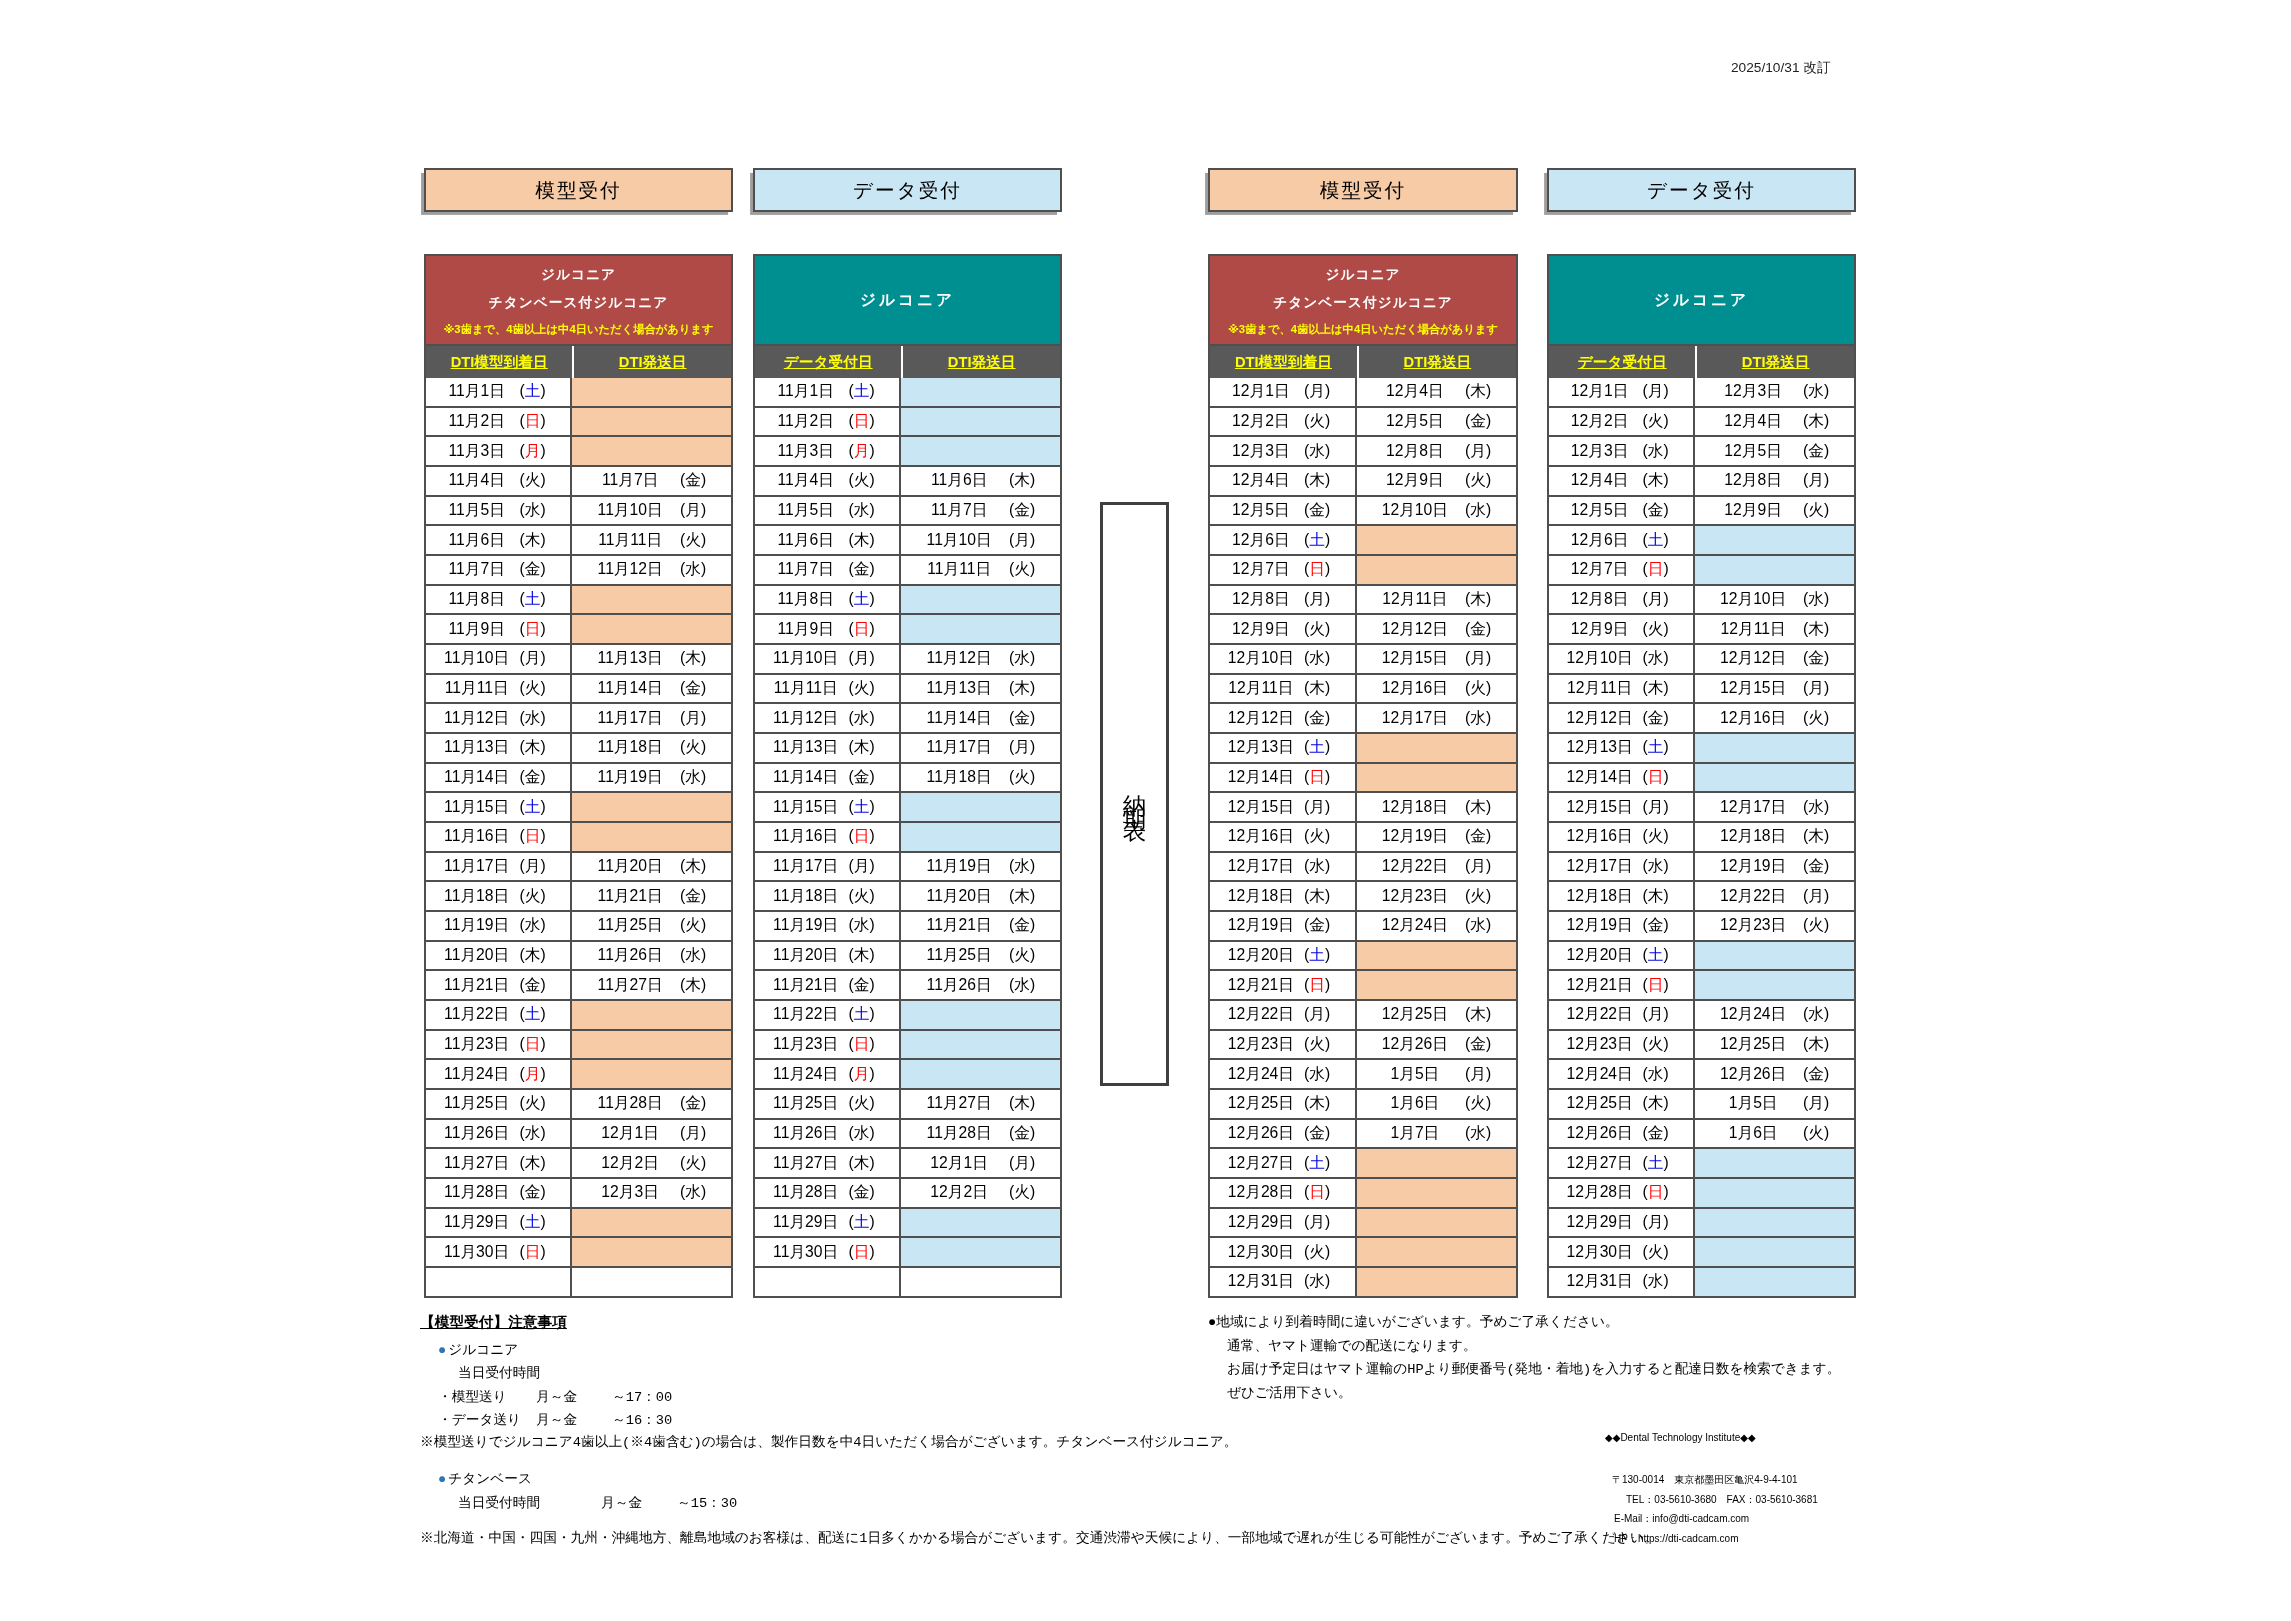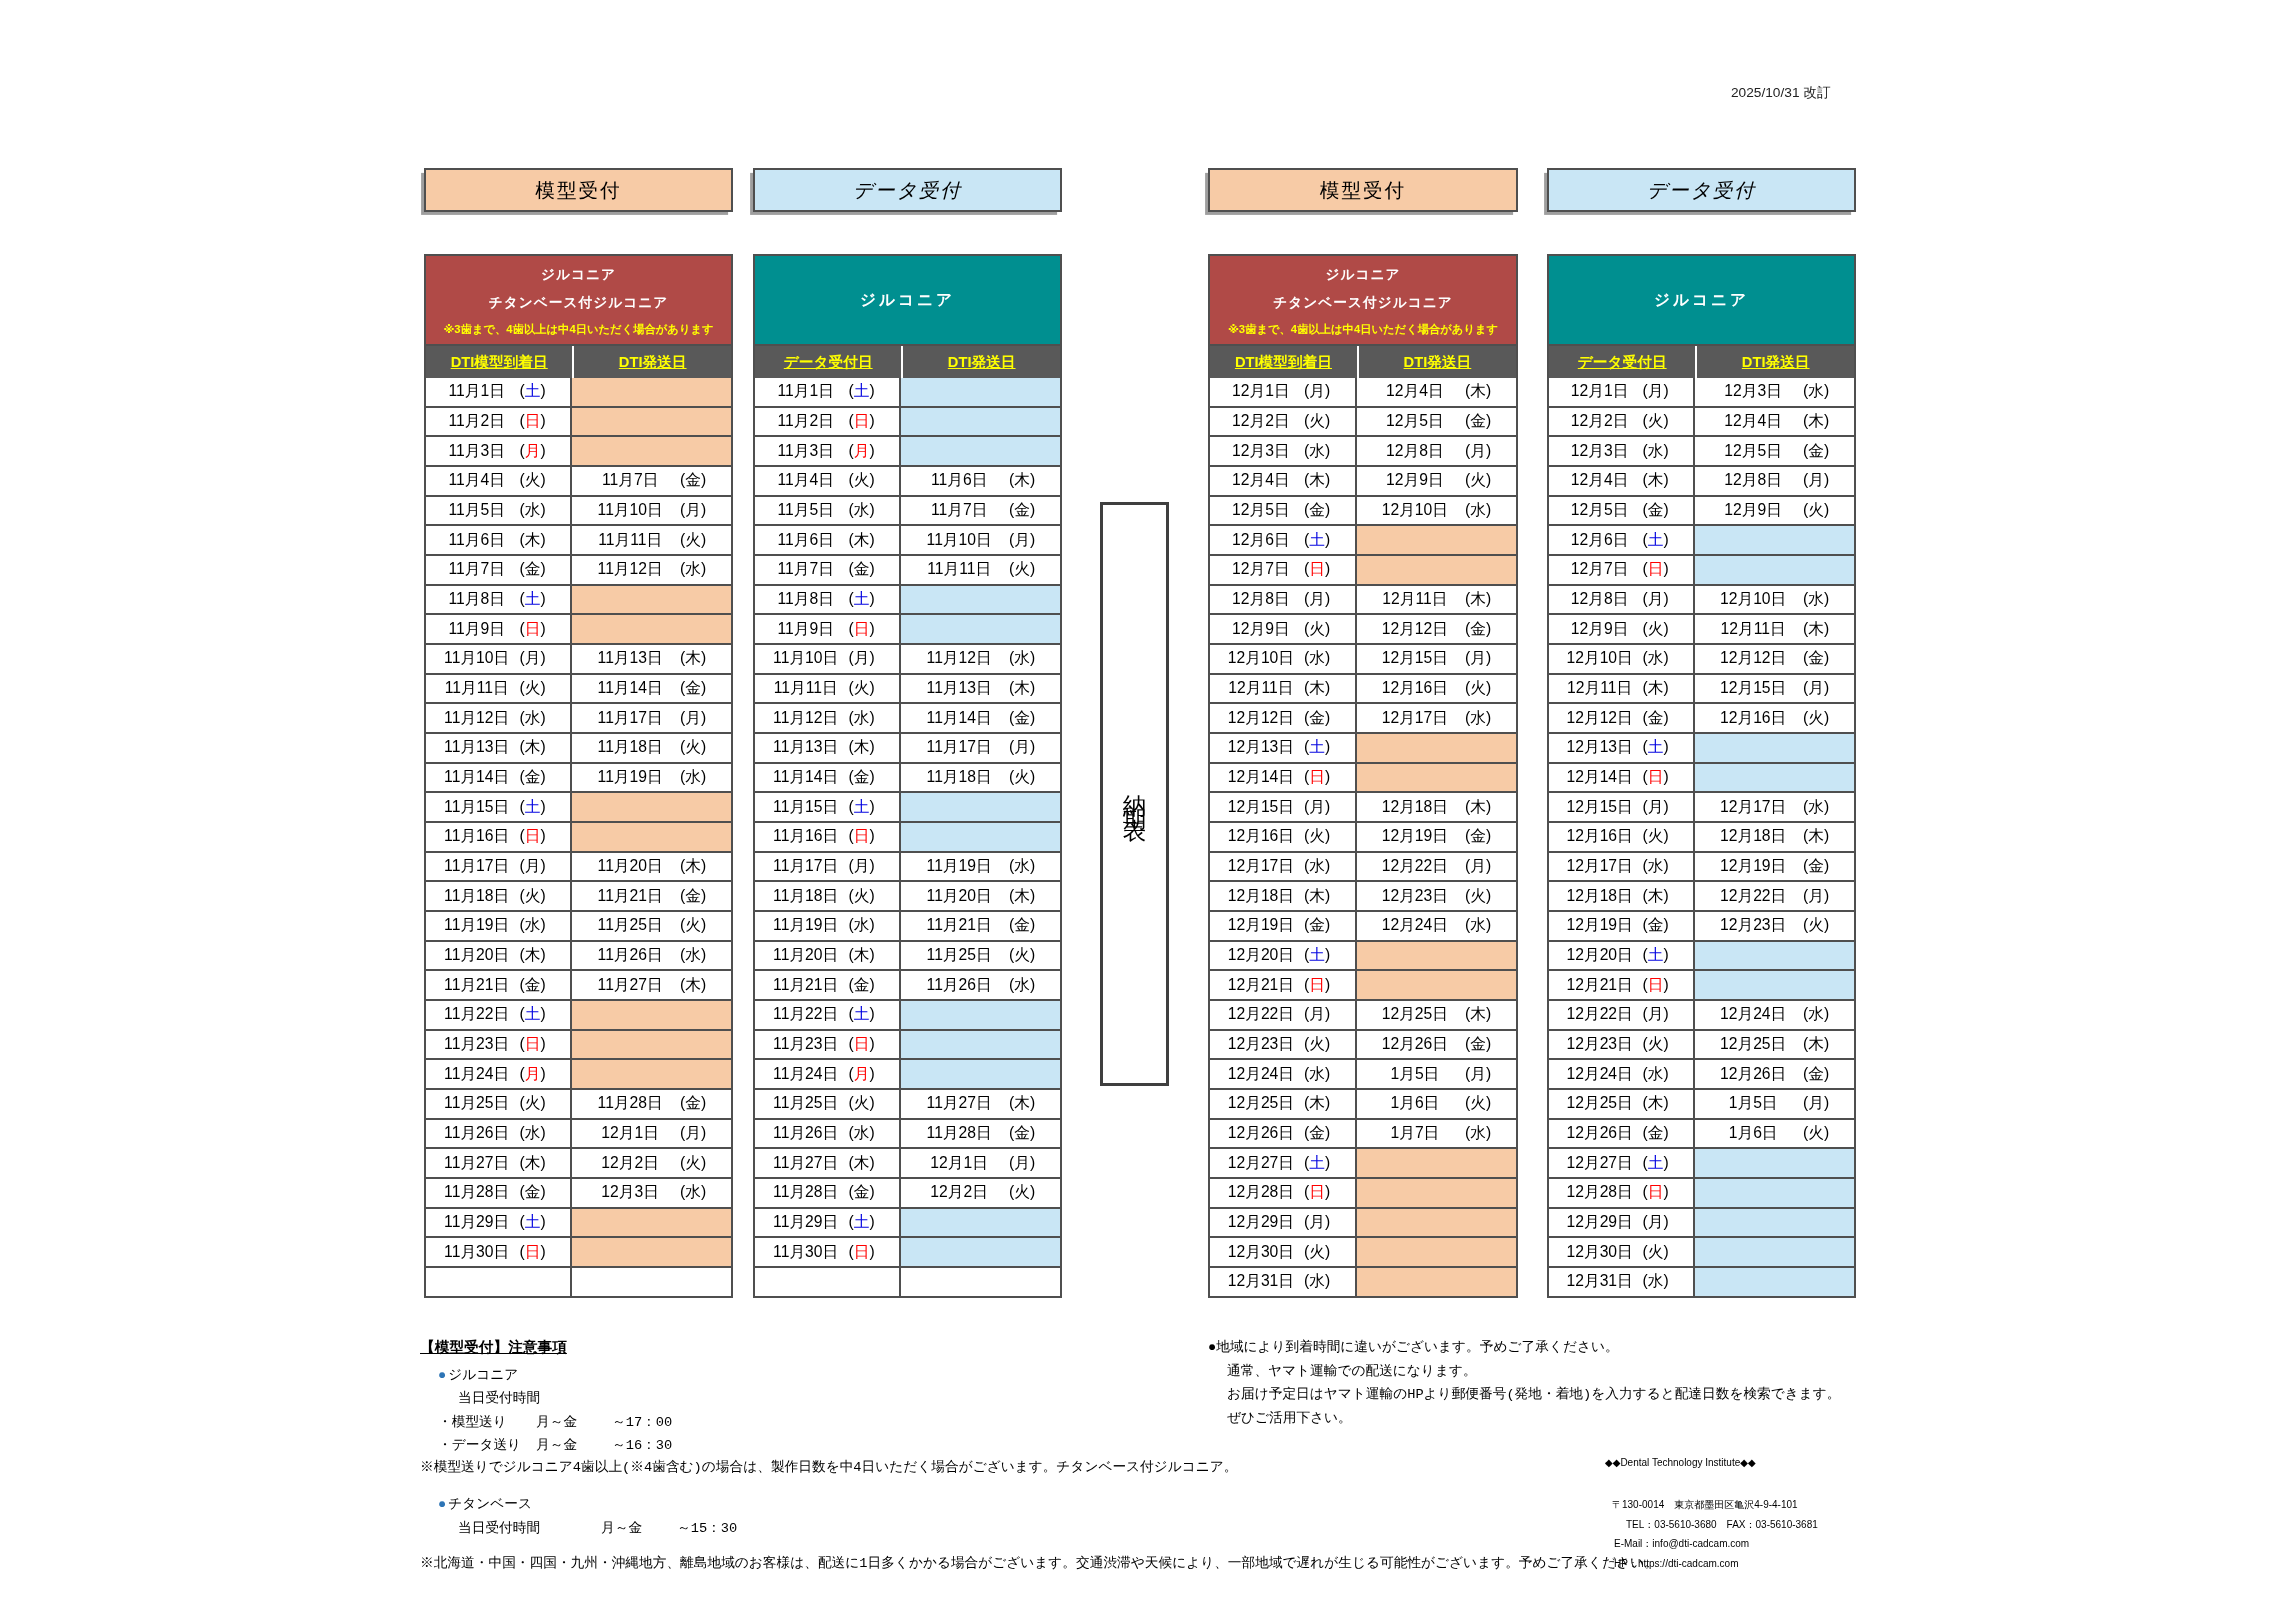--- a/index.html
+++ b/index.html
@@ -13,39 +13,39 @@
     --saturday-text:#0000E0;
     --sunday-text:#FF0000;
     --title-text:#FF0000;
     --bullet-blue:#2E75B6;
   }
   html,body{margin:0;padding:0;background:#e8e8e8;}
   .canvas{
     position:relative;width:2292px;height:1621px;background:#ffffff;
     font-family:"Liberation Sans","DejaVu Sans",sans-serif;color:#000;overflow:hidden;
   }
-  .abs{position:absolute;white-space:nowrap;margin-top:25px;}
+  .abs{position:absolute;white-space:nowrap;}
 
   .revision{top:59px;left:1731px;font-size:13.7px;color:#222;}
   .page-title{top:86px;left:1139px;transform:translateX(-50%);font-size:27.4px;font-weight:bold;color:var(--title-text);letter-spacing:1px;}
 
   
   .group{position:absolute;top:168px;height:1130px;}
   .g0{left:424px;width:309px;}
   .g1{left:753px;width:309px;}
   .g2{left:1208px;width:310px;}
   .g3{left:1547px;width:309px;}
 
   .reception{
     position:absolute;top:0;left:0;right:0;height:44px;box-sizing:border-box;
     border:2.9px solid var(--border);display:flex;align-items:center;justify-content:center;
     font-size:19.6px;letter-spacing:2px;box-shadow:-3.9px 3.9px 0 -1px #9e9e9e;
   }
   .g-model .reception{background:var(--model-fill);}
-  .g-data .reception{background:var(--data-fill);font-style:italic;}
+  .g-data .reception{background:var(--data-fill);}
 
   .table-block{
     position:absolute;top:86px;left:0;right:0;bottom:0;box-sizing:border-box;
     border:2.9px solid var(--border);display:flex;flex-direction:column;background:#fff;
   }
   .product{flex:none;height:90px;box-sizing:border-box;border-bottom:2.9px solid var(--border);
     display:flex;flex-direction:column;color:#fff;font-weight:bold;text-align:center;}
   .g-model .product{background:var(--model-product-bg);justify-content:space-between;padding:9.8px 2px 6.9px;}
   .g-data  .product{background:var(--data-product-bg);justify-content:center;padding:0 2px;}
   .p-line1{font-size:13.7px;letter-spacing:1px;}

